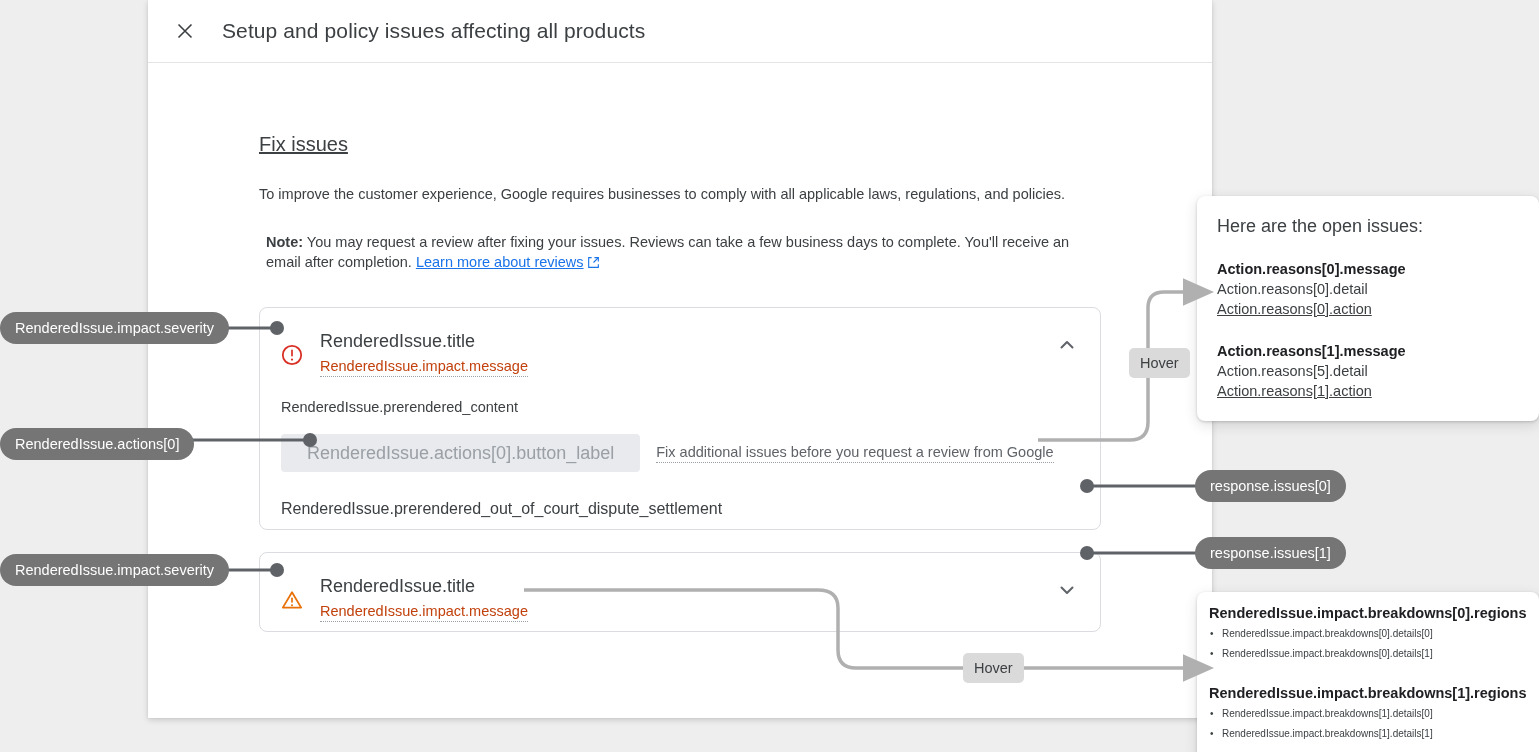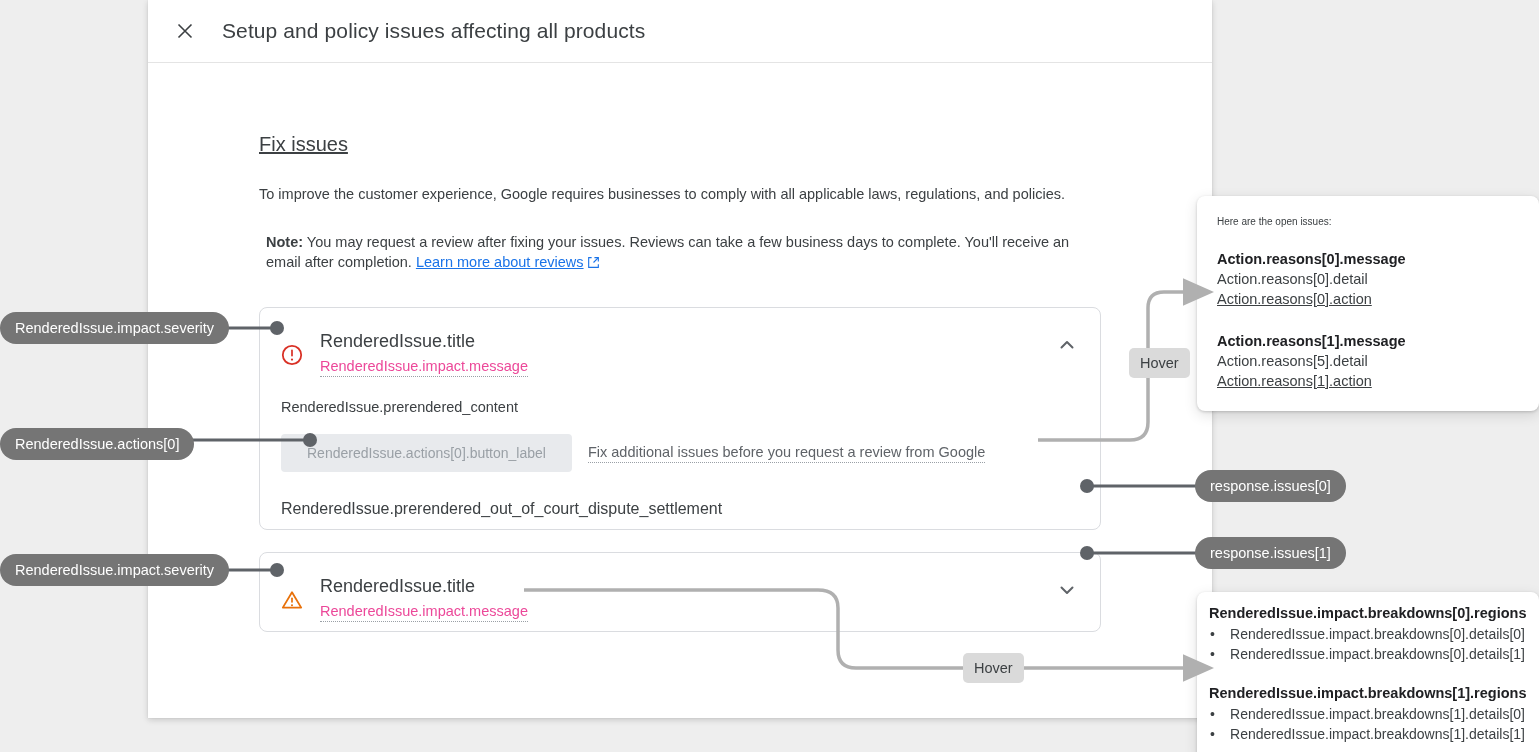--- a/index.html
+++ b/index.html
@@ -116,21 +116,21 @@
   .card-headtext {
     margin-left: 17px;
   }
   .card-title {
     font-size: 18px;
     color: #3c4043;
     line-height: 22px;
   }
   .card-subtitle {
     font-size: 14.5px;
-    color: #ec4899;
+    color: #c2410c;
     margin-top: 6px;
     display: inline-block;
     border-bottom: 1px dotted #9aa0a6;
     padding-bottom: 1px;
     line-height: 17px;
   }
   .chevron {
     position: absolute;
     right: 21px;
     top: 25px;
@@ -147,21 +147,21 @@
   .action-row {
     display: flex;
     align-items: center;
     margin: 19px 0 0 21px;
   }
   .action-btn {
     background: #e8eaed;
     color: #9aa0a6;
     border: none;
     border-radius: 4px;
-    font-size: 14px;
+    font-size: 18px;
     font-family: inherit;
     height: 38px;
     padding: 0 26px;
     cursor: default;
   }
   .action-hint {
     margin-left: 16px;
     font-size: 14.5px;
     color: #5f6368;
     border-bottom: 1px dotted #9aa0a6;
@@ -183,21 +183,21 @@
     z-index: 5;
     box-sizing: border-box;
   }
   #open-issues-panel {
     left: 1197px;
     top: 196px;
     width: 342px;
     padding: 16px 20px 20px 20px;
   }
   .tt-lead {
-    font-size: 10px;
+    font-size: 18px;
     color: #3c4043;
     margin: 4px 0 22px 0;
   }
   .reason-block { margin-bottom: 22px; }
   .reason-block:last-child { margin-bottom: 0; }
   .reason-msg {
     font-size: 14.5px;
     font-weight: bold;
     color: #202124;
     line-height: 20px;
@@ -226,26 +226,25 @@
   .bd-block { margin-bottom: 18px; }
   .bd-block:last-child { margin-bottom: 0; }
   .bd-title {
     font-size: 14.5px;
     font-weight: bold;
     color: #202124;
     line-height: 22px;
   }
   .bd-list { margin: 0; padding: 0; list-style: none; }
   .bd-list li {
-    font-size: 14px;
+    font-size: 10px;
     color: #3c4043;
     line-height: 20px;
     padding-left: 13px;
     position: relative;
-    text-align: right;
   }
   .bd-list li:before {
     content: "\2022";
     position: absolute;
     left: 1px;
     color: #3c4043;
   }
 
   
   .overlay {

